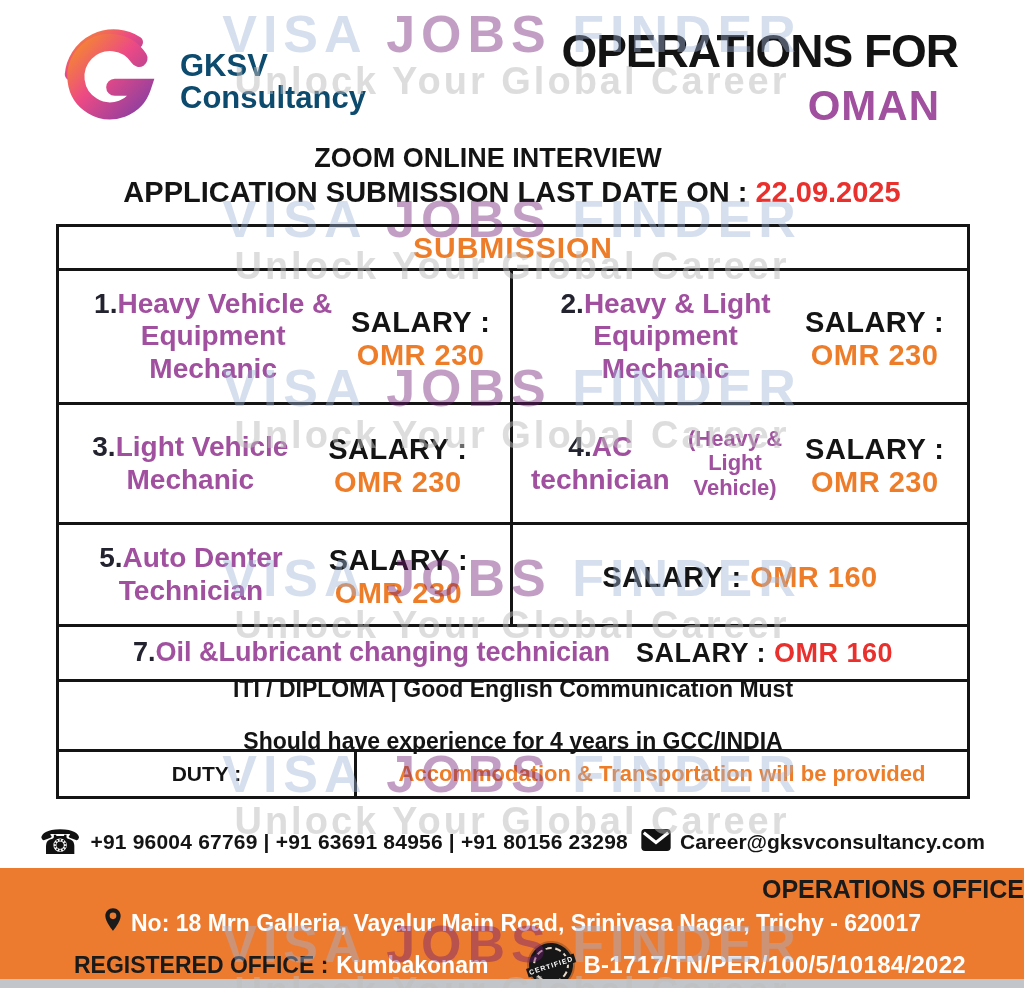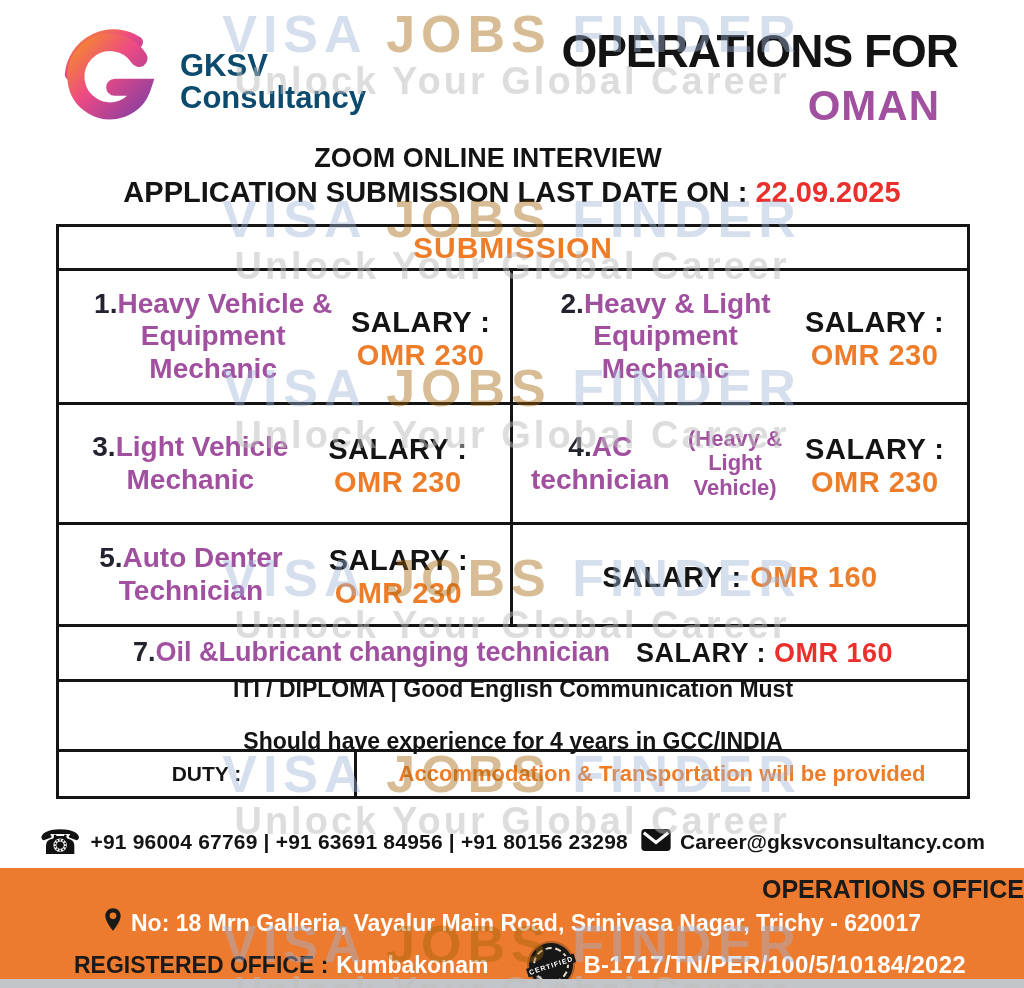--- a/index.html
+++ b/index.html
@@ -3,21 +3,21 @@
 <meta charset="utf-8">
 <style>
   html,body{margin:0;padding:0;}
   body{font-family:"Liberation Sans", sans-serif; background:#e9e9e9;}
   .page{position:relative; width:1024px; height:988px; margin:0 auto; background:#ffffff; overflow:hidden;}
 
   
   .wm{position:absolute; left:0; width:1024px; text-align:center; z-index:10; pointer-events:none; line-height:1.0;}
   .wm-l1{font-size:52px; font-weight:900; letter-spacing:6px; opacity:.42;}
   .wm-blue{color:#9fb4d8;}
-  .wm-orange{color:#a16207;}
+  .wm-orange{color:#701a75;}
   .wm-l2{font-size:38px; font-weight:600; letter-spacing:3px; color:#bdbdbd; opacity:.5; margin-top:2px;}
 
   
   .logo-wrap{position:absolute; left:58px; top:26px; display:flex; align-items:center; gap:14px; z-index:2;}
   .brand-text{font-weight:900; color:#0c4a6e; font-size:31px; line-height:1.02; letter-spacing:0;}
   .title-block{position:absolute; right:66px; top:28px; text-align:right; z-index:2;}
   .title-main{font-size:46px; font-weight:900; color:#131313; letter-spacing:-1px; line-height:1.0;}
   .title-country{font-size:42px; font-weight:900; color:#a0509f; letter-spacing:1px; margin-top:8px; margin-right:18px;}
 
   .interview-line{position:absolute; left:0; width:976px; top:143px; text-align:center; font-size:27px; font-weight:900; color:#141414; z-index:2;}

